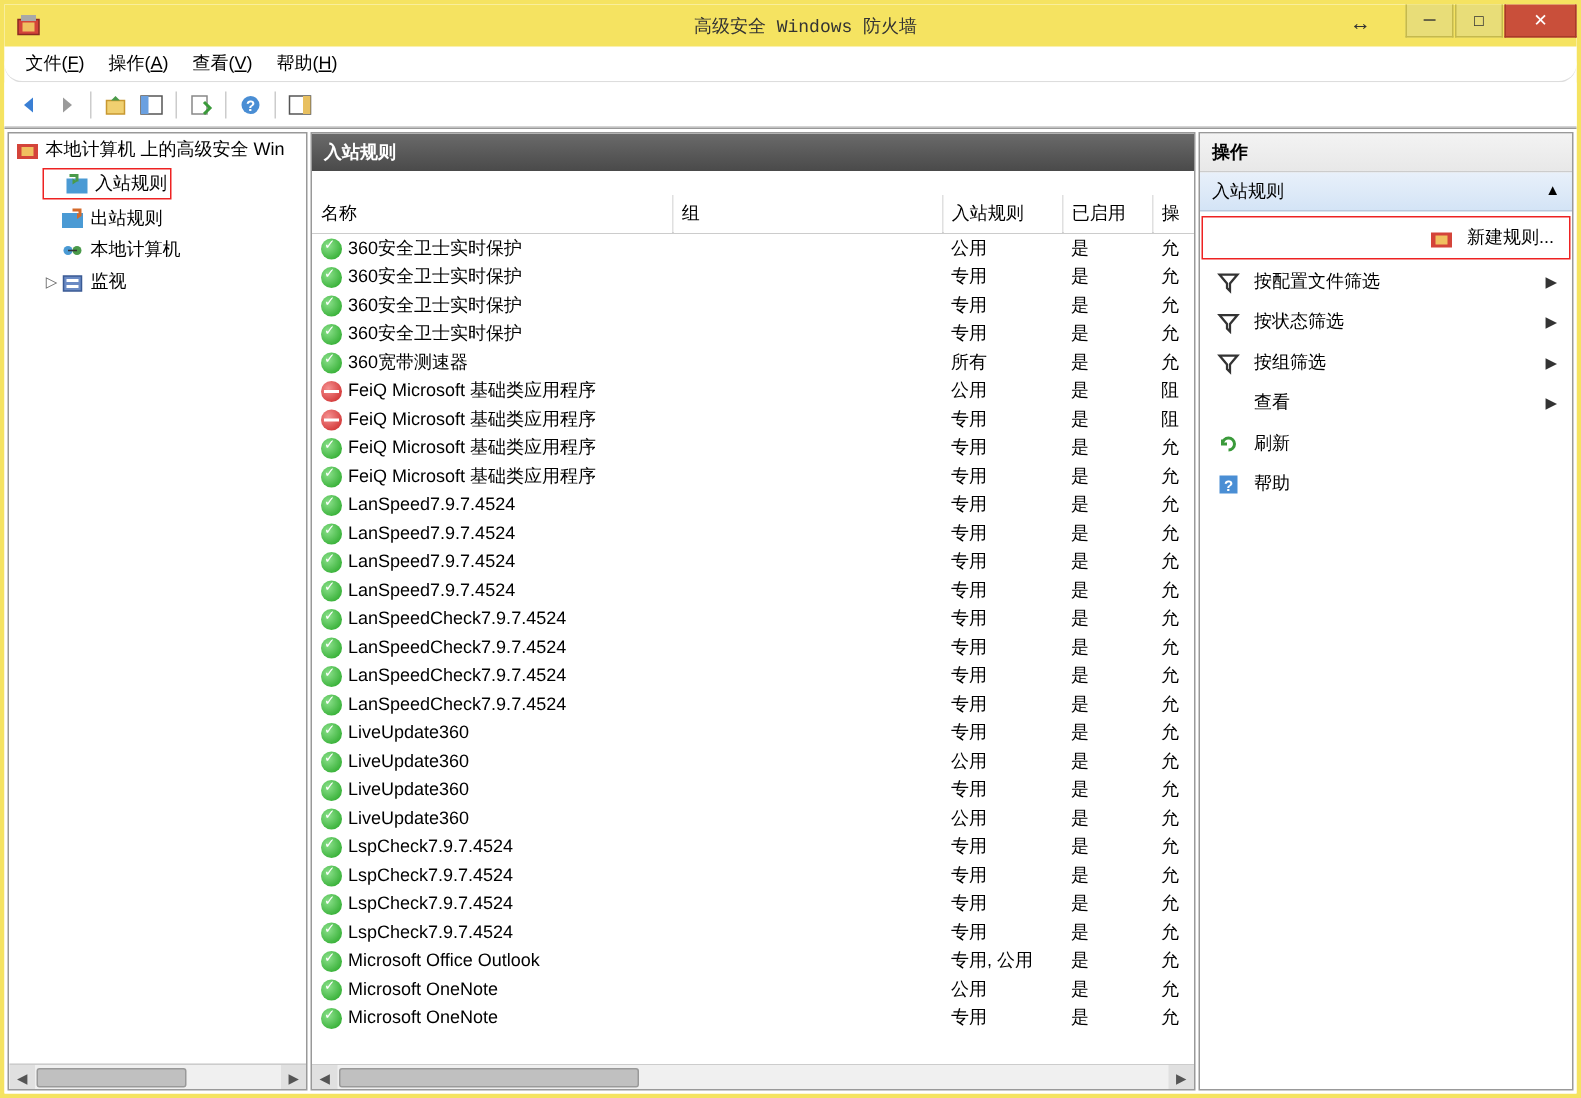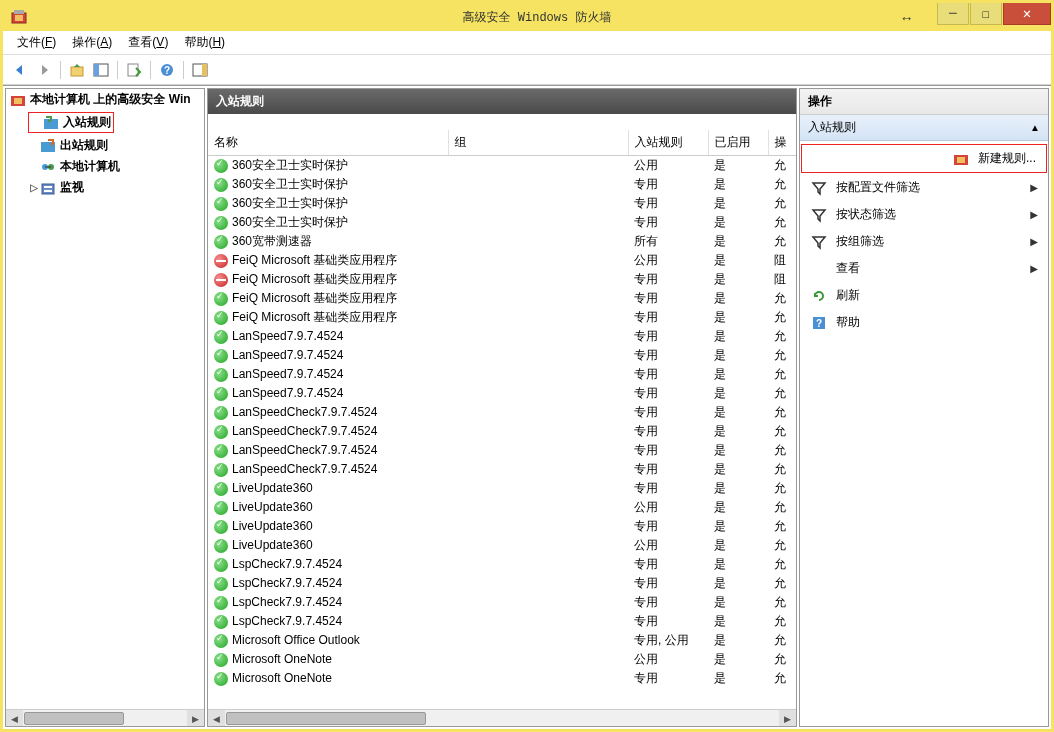--- a/index.html
+++ b/index.html
@@ -9,32 +9,32 @@
 
 .titlebar { background: #f5e361; height: 28px; display: flex; align-items: center; padding: 0 4px; position: relative; font-family: Liberation Mono, monospace; }
 .titlebar .app-icon { width: 16px; height: 16px; margin-left: 4px; }
 .titlebar .title-text { flex: 1; text-align: center; font-size: 12px; color: #333; }
 .titlebar .win-controls { display: flex; position: absolute; right: 0; top: 0; height: 100%; }
 .titlebar .extra-icon { position: absolute; right: 140px; top: 50%; transform: translateY(-50%); font-size: 14px; color: #333; }
 .win-btn { width: 32px; height: 22px; display: flex; align-items: center; justify-content: center; font-size: 13px; cursor: default; }
 .win-btn.min, .win-btn.max { background: #e8dd78; border: 1px solid #c5b94d; border-top: none; margin-right: 1px; color: #333; }
 .win-btn.close { background: #c94f3a; color: #fff; width: 48px; border: 1px solid #a83a28; border-top: none; font-size: 14px; font-weight: bold; }
 
-.menubar { height: 24px; background: #fff; display: flex; align-items: center; padding: 0 6px; border-bottom: 1px solid #ddd; }
+.menubar { height: 24px; background: #fff; display: flex; align-items: center; padding: 0 6px; border-bottom: 1px solid #ddd; border-radius: 12px; }
 .menubar .menu-item { padding: 2px 8px; cursor: default; }
 .menubar .menu-item .underline { text-decoration: underline; }
 
 .toolbar { height: 30px; background: #fff; display: flex; align-items: center; padding: 0 6px; border-bottom: 1px solid #d4d4d4; gap: 2px; }
 .toolbar .tb-btn { width: 22px; height: 22px; display: flex; align-items: center; justify-content: center; border: 1px solid transparent; cursor: default; }
 .toolbar .sep { width: 1px; height: 18px; background: #ccc; margin: 0 3px; }
 
 .content { flex: 1; display: flex; border-top: 1px solid #999; overflow: hidden; padding: 2px; }
 
 .tree-pane { width: 200px; border: 1px solid #999; background: #fff; overflow: auto; position: relative; }
-.tree-node { display: flex; align-items: center; padding: 2px 4px; cursor: default; white-space: nowrap; font-weight: bold; }
+.tree-node { display: flex; align-items: center; padding: 2px 4px; cursor: default; white-space: nowrap; }
 .tree-node .expand { width: 12px; text-align: center; font-size: 10px; color: #666; }
 .tree-node .ticon { width: 16px; height: 16px; margin-right: 4px; display: inline-flex; align-items: center; justify-content: center; }
 .tree-children { padding-left: 18px; }
 .highlighted-red { border: 1px solid #e22; display: inline-block; }
 
 .center-pane { flex: 1; display: flex; flex-direction: column; border: 1px solid #999; margin: 0 2px; overflow: hidden; }
 .center-header { background: linear-gradient(#6a6a6a, #4a4a4a); color: #fff; padding: 4px 8px; font-size: 12px; font-weight: bold; }
 .list-container { flex: 1; overflow: auto; background: #fff; position: relative; }
 .list-table { width: 100%; border-collapse: collapse; table-layout: fixed; margin-top: 16px; }
 .list-table th { text-align: left; font-weight: normal; padding: 4px 6px; border-right: 1px solid #e0e0e0; border-bottom: 1px solid #ccc; background: #fff; position: sticky; top: 0; cursor: default; }

